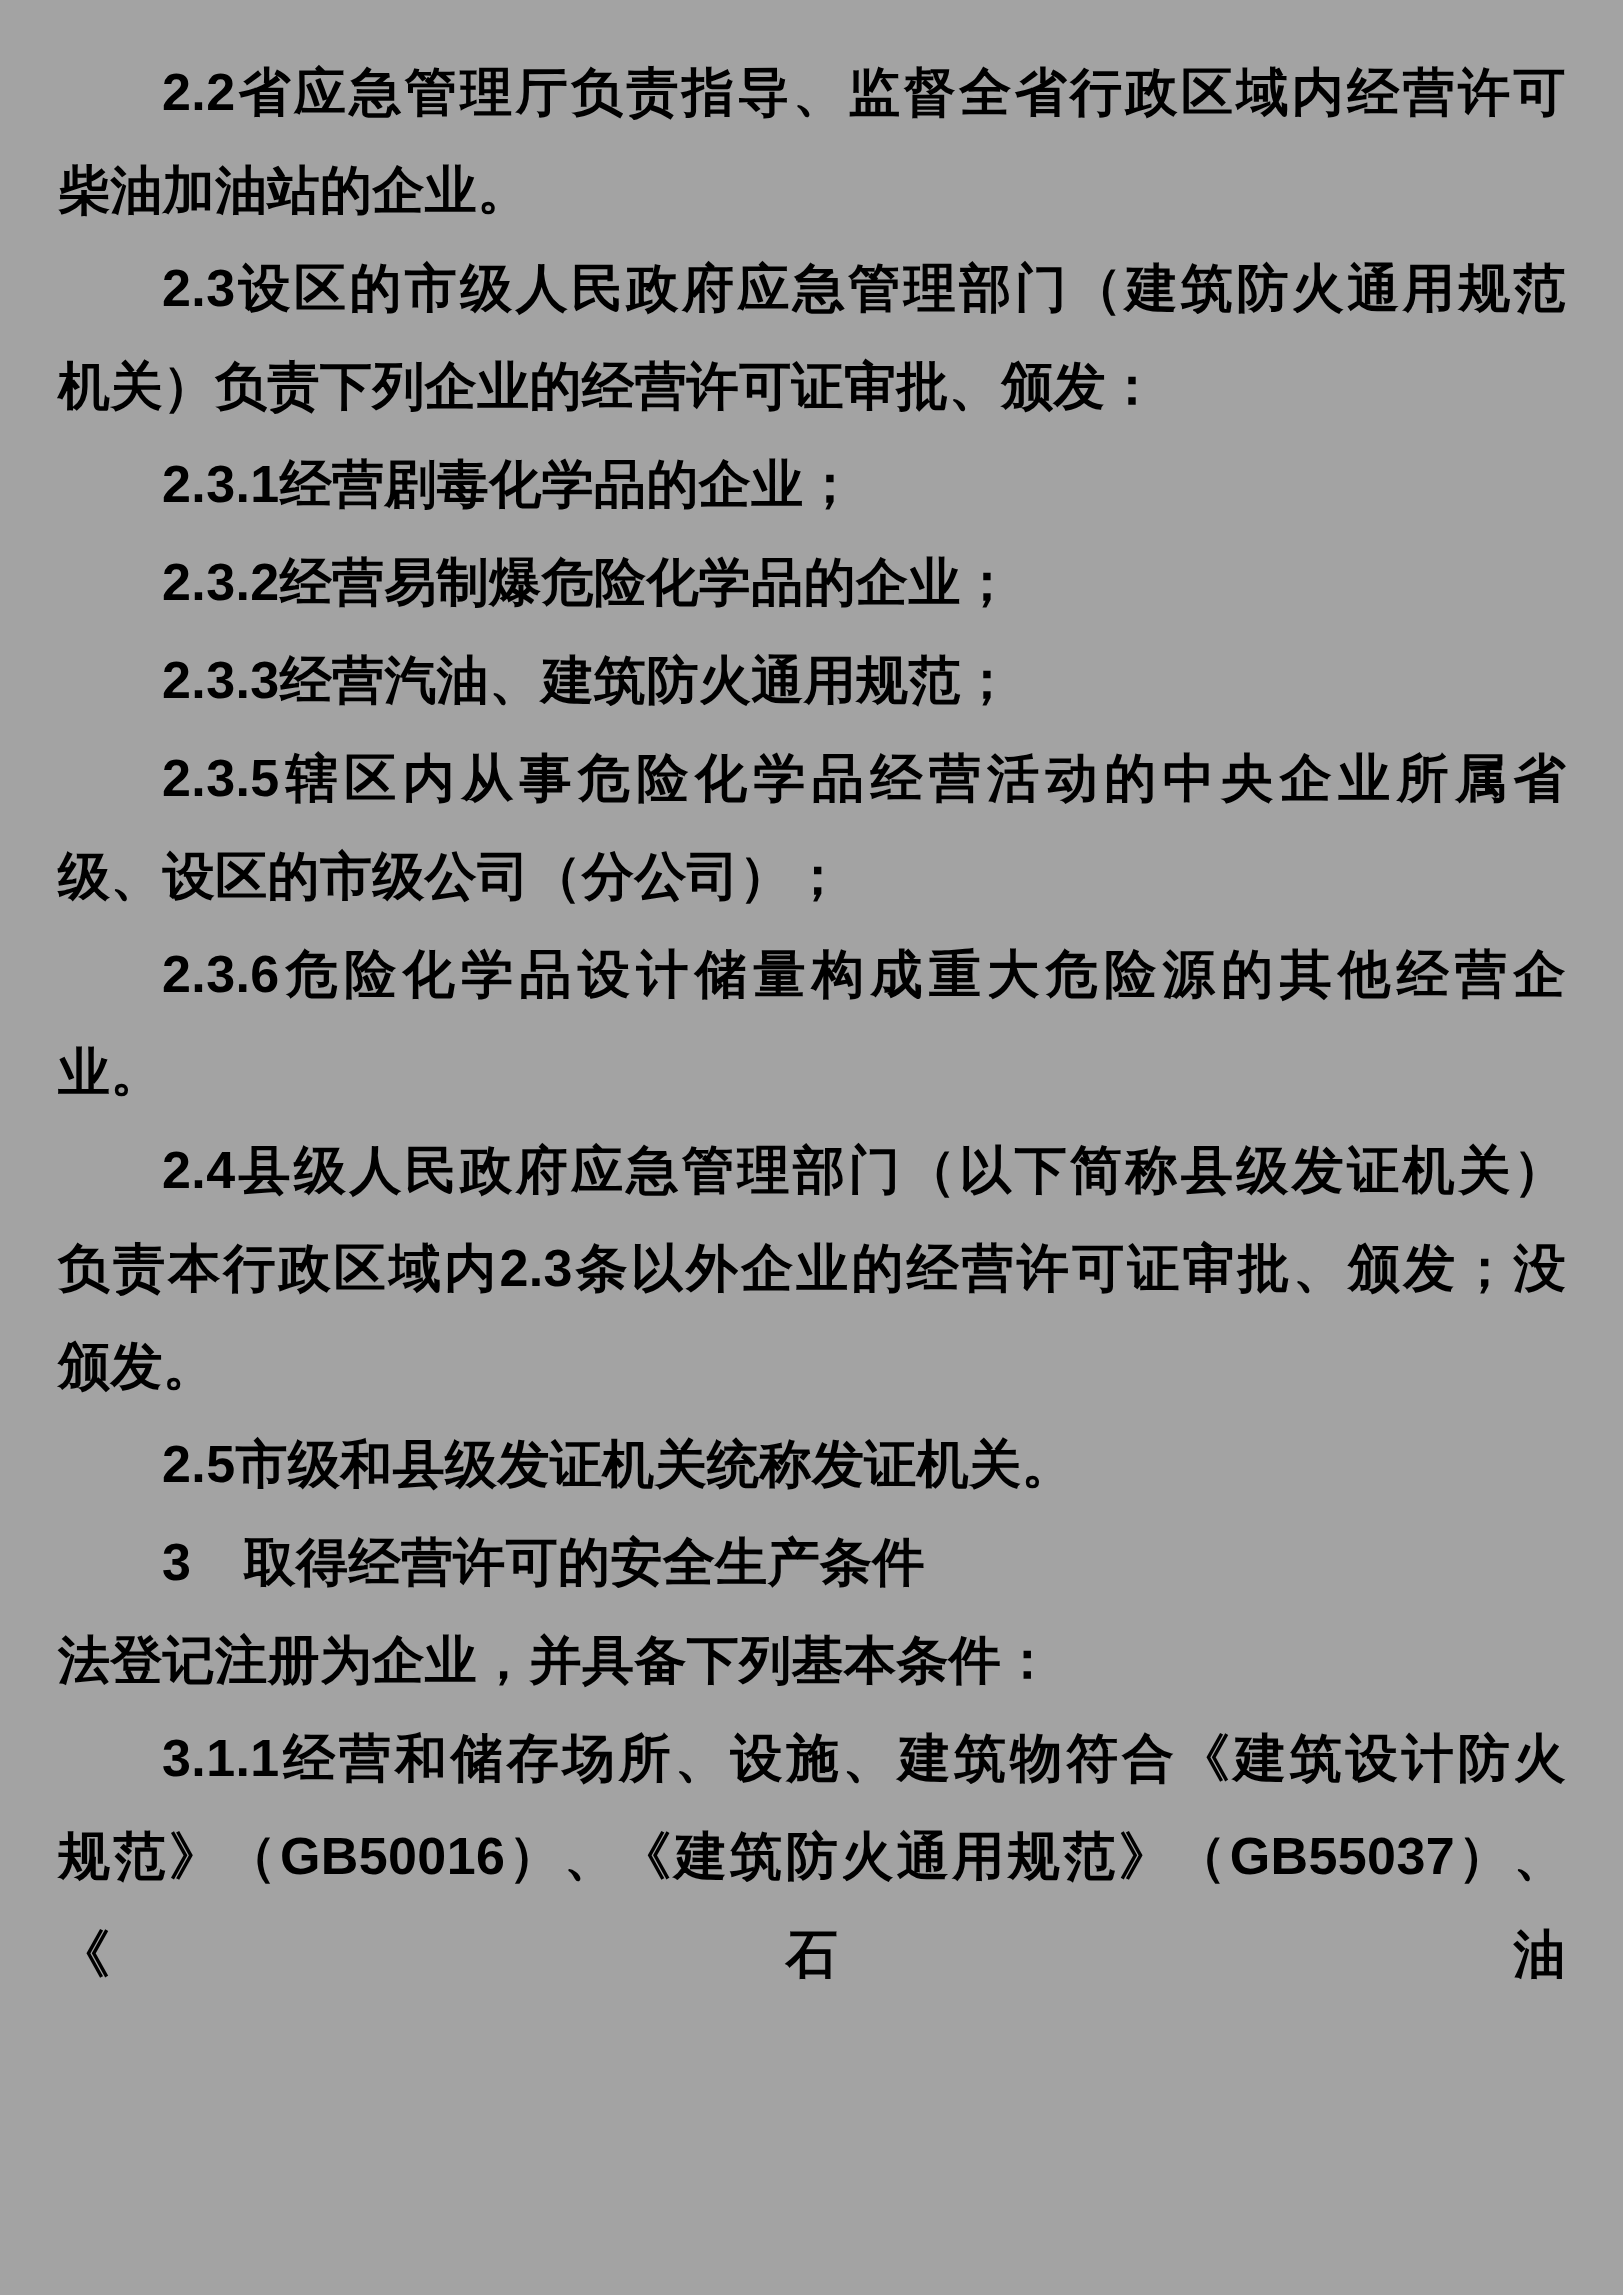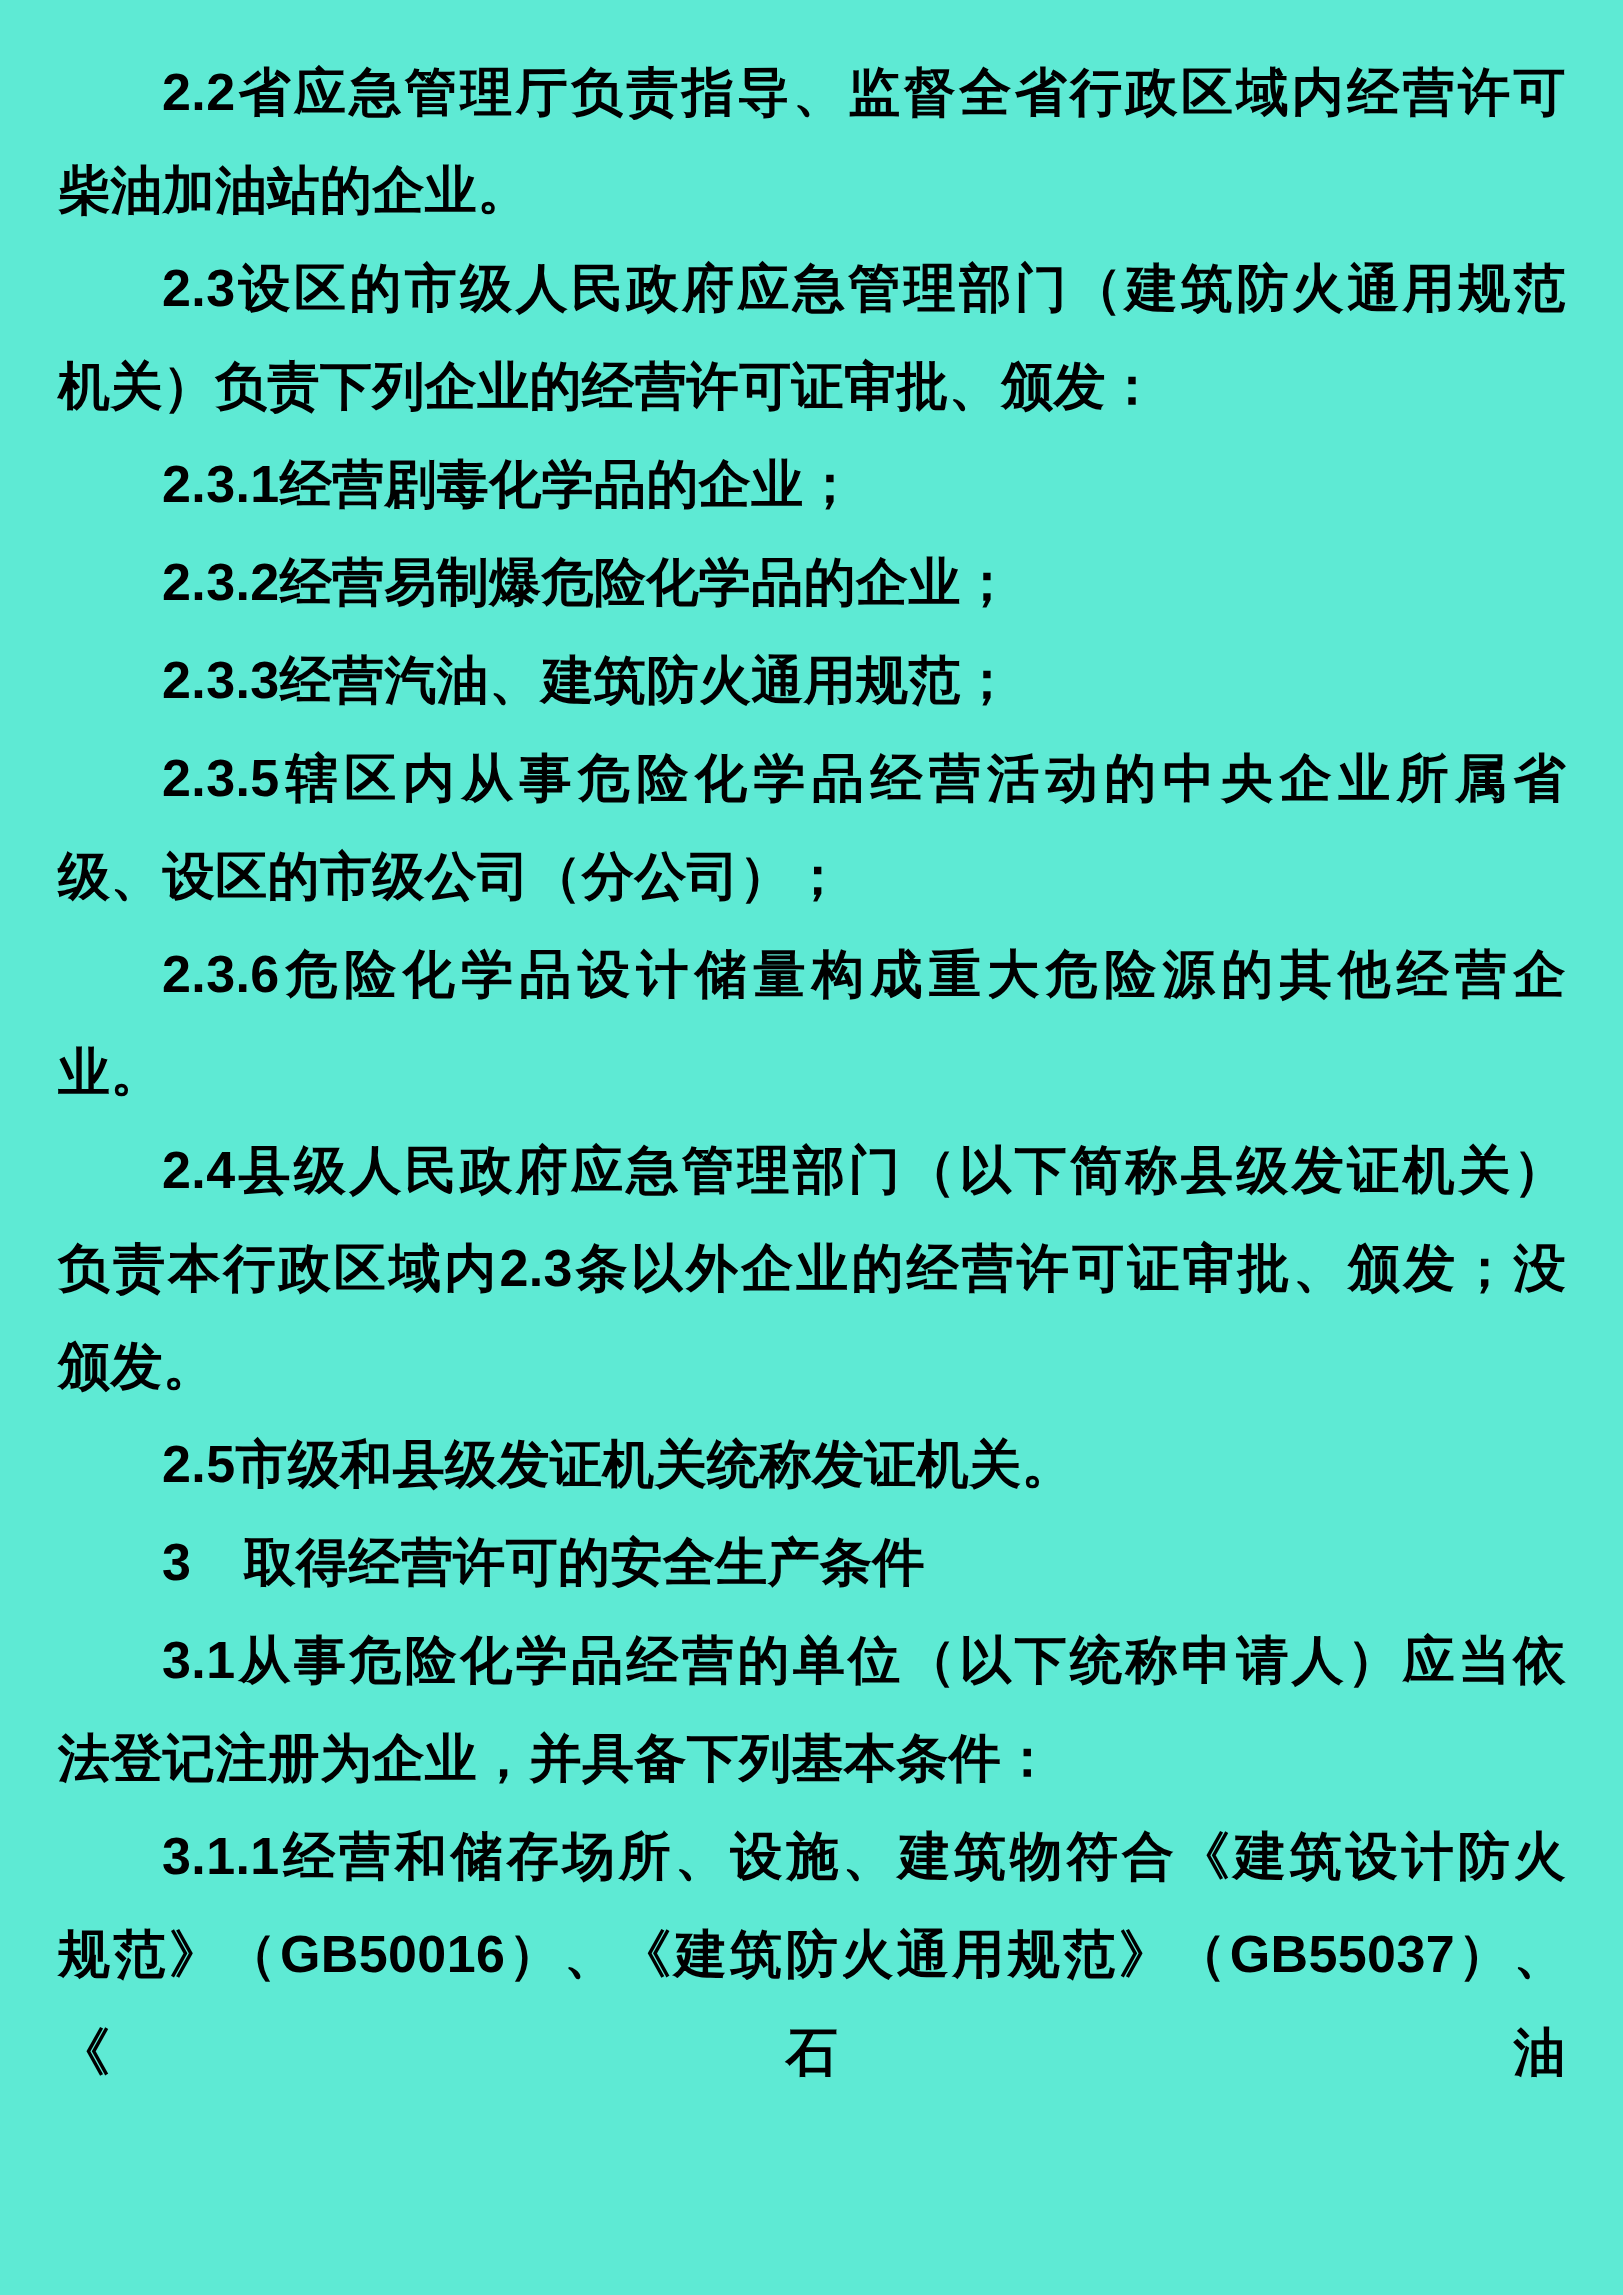--- a/index.html
+++ b/index.html
@@ -34,37 +34,36 @@
   .line.fill {
     white-space: normal;
     text-align: justify;
     text-align-last: justify;
     text-justify: inter-character;
   }
 </style>
 </head>
 <body>
 
-<div class="page" style="background: #5eead4; color: rgb(0, 0, 0);">
+<div class="page" style="background: #a3a3a3; color: rgb(0, 0, 0);">
   <div class="doc-body" id="doc-body">
       <div class="line indent fill">2.2省应急管理厅负责指导、监督全省行政区域内经营许可</div>
       <div class="line">柴油加油站的企业。</div>
       <div class="line indent fill">2.3设区的市级人民政府应急管理部门（建筑防火通用规范</div>
       <div class="line">机关）负责下列企业的经营许可证审批、颁发：</div>
       <div class="line indent">2.3.1经营剧毒化学品的企业；</div>
       <div class="line indent">2.3.2经营易制爆危险化学品的企业；</div>
       <div class="line indent">2.3.3经营汽油、建筑防火通用规范；</div>
       <div class="line indent fill">2.3.5辖区内从事危险化学品经营活动的中央企业所属省</div>
       <div class="line">级、设区的市级公司（分公司）；</div>
       <div class="line indent fill">2.3.6危险化学品设计储量构成重大危险源的其他经营企</div>
       <div class="line">业。</div>
       <div class="line indent fill">2.4县级人民政府应急管理部门（以下简称县级发证机关）</div>
       <div class="line fill">负责本行政区域内2.3条以外企业的经营许可证审批、颁发；没</div>
       <div class="line">颁发。</div>
       <div class="line indent">2.5市级和县级发证机关统称发证机关。</div>
       <div class="line indent">3　取得经营许可的安全生产条件</div>
-      <div class="line indent fill">3.1从事危险化学品经营的单位（以下统称申请人）应当依</div>
       <div class="line">法登记注册为企业，并具备下列基本条件：</div>
       <div class="line indent fill">3.1.1经营和储存场所、设施、建筑物符合《建筑设计防火</div>
       <div class="line fill">规范》（GB50016）、《建筑防火通用规范》（GB55037）、《石油</div>
     </div>
 </div>
 
 
 </body></html>

